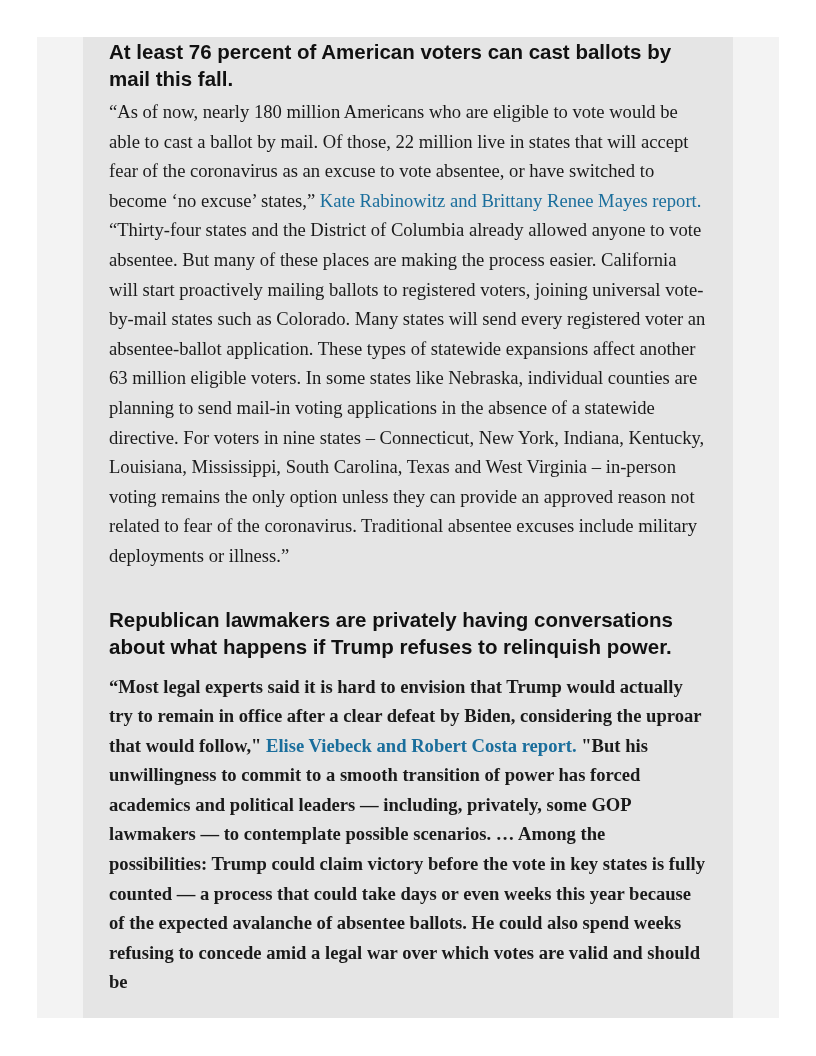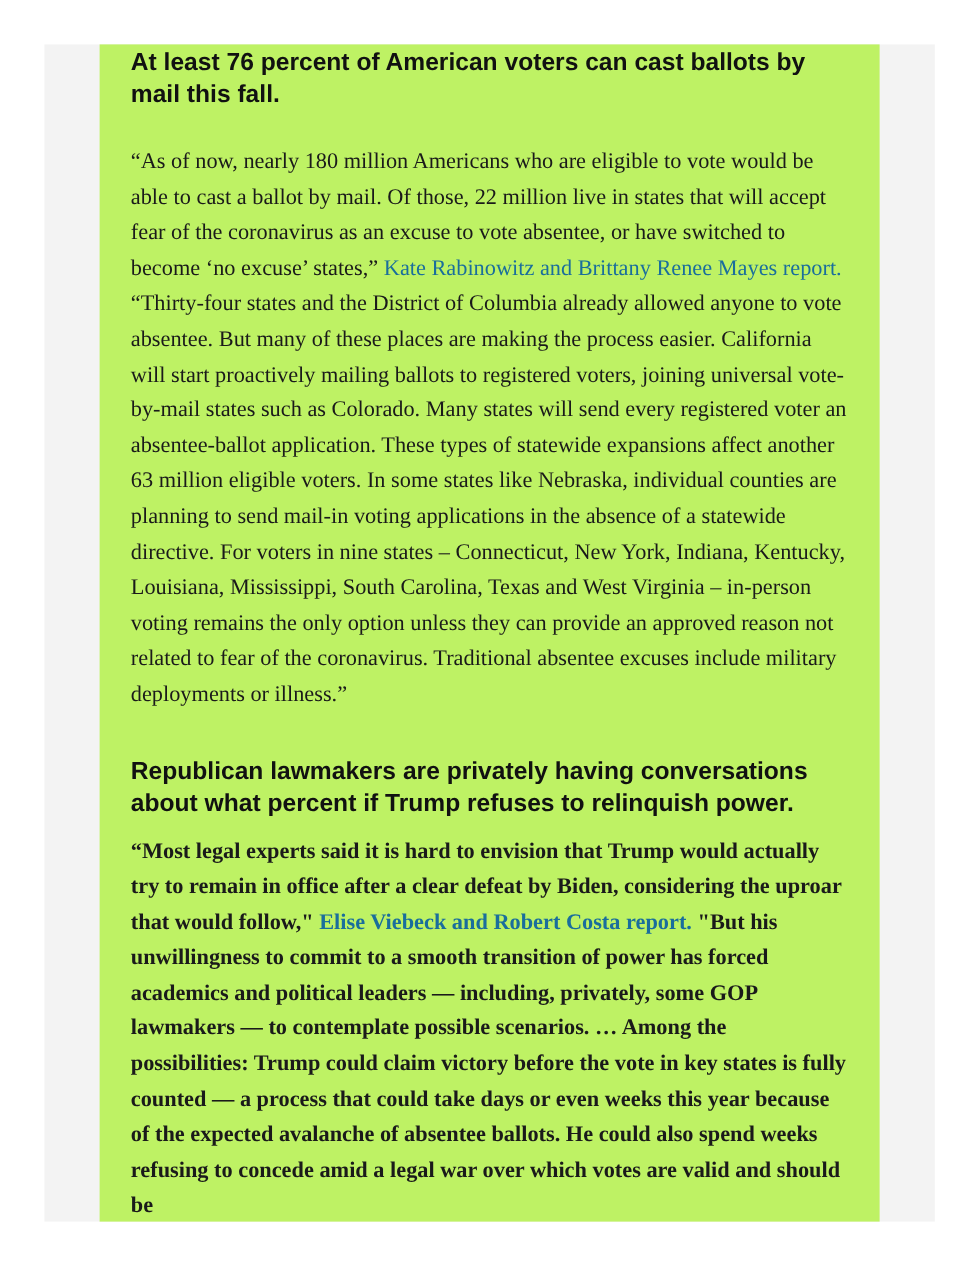--- a/index.html
+++ b/index.html
@@ -20,21 +20,21 @@
       width: 742px;
       height: 981px;
       background: #f3f3f3;
     }
     .content {
       position: absolute;
       left: 83px;
       top: 37px;
       width: 650px;
       height: 981px;
-      background: #bef264;
+      background: #e5e5e5;
       overflow: hidden;
     }
     .inner {
       padding: 0 26px;
     }
     h2.headline {
       font-family: "Liberation Sans", sans-serif;
       font-weight: bold;
       font-size: 20.5px;
       line-height: 27px;
@@ -43,38 +43,38 @@
       letter-spacing: 0;
     }
     .sec1 h2.headline { padding-top: 1px; }
     p.body {
       font-family: "Liberation Serif", serif;
       font-size: 18.6px;
       line-height: 29.6px;
       color: #1a1a1a;
       margin: 0;
     }
-    .sec1 p.body { margin-top: 28px; }
+    .sec1 p.body { margin-top: 5px; }
     .sec2 { margin-top: 35px; }
     .sec2 p.body { margin-top: 12px; font-weight: bold; }
     a.link {
       color: #1a6e9c;
       text-decoration: none;
     }
   </style>
 </head>
 <body>
 
 <div class="page-frame"></div>
 
 <div class="content">
   <div class="inner">
     <section class="sec1">
       <h2 class="headline">At least 76 percent of American voters can cast ballots by mail this fall.</h2>
       <p class="body"><span>“As of now, nearly 180 million Americans who are eligible to vote would be able to cast a ballot by mail. Of those, 22 million live in states that will accept fear of the coronavirus as an excuse to vote absentee, or have switched to become ‘no excuse’ states,” </span><a class="link" href="#">Kate Rabinowitz and Brittany Renee Mayes report.</a><span> “Thirty-four states and the District of Columbia already allowed anyone to vote absentee. But many of these places are making the process easier. California will start proactively mailing ballots to registered voters, joining universal vote-by-mail states such as Colorado. Many states will send every registered voter an absentee-ballot application. These types of statewide expansions affect another 63 million eligible voters. In some states like Nebraska, individual counties are planning to send mail-in voting applications in the absence of a statewide directive. For voters in nine states – Connecticut, New York, Indiana, Kentucky, Louisiana, Mississippi, South Carolina, Texas and West Virginia – in-person voting remains the only option unless they can provide an approved reason not related to fear of the coronavirus. Traditional absentee excuses include military deployments or illness.”</span></p>
     </section>
 
     <section class="sec2">
-      <h2 class="headline">Republican lawmakers are privately having conversations about what percent if Trump refuses to relinquish power.</h2>
+      <h2 class="headline">Republican lawmakers are privately having conversations about what happens if Trump refuses to relinquish power.</h2>
       <p class="body"><span>“Most legal experts said it is hard to envision that Trump would actually try to remain in office after a clear defeat by Biden, considering the uproar that would follow," </span><a class="link" href="#">Elise Viebeck and Robert Costa report.</a><span> "But his unwillingness to commit to a smooth transition of power has forced academics and political leaders — including, privately, some GOP lawmakers — to contemplate possible scenarios. … Among the possibilities: Trump could claim victory before the vote in key states is fully counted — a process that could take days or even weeks this year because of the expected avalanche of absentee ballots. He could also spend weeks refusing to concede amid a legal war over which votes are valid and should be</span></p>
     </section>
   </div>
 </div>
 
 </body></html>

